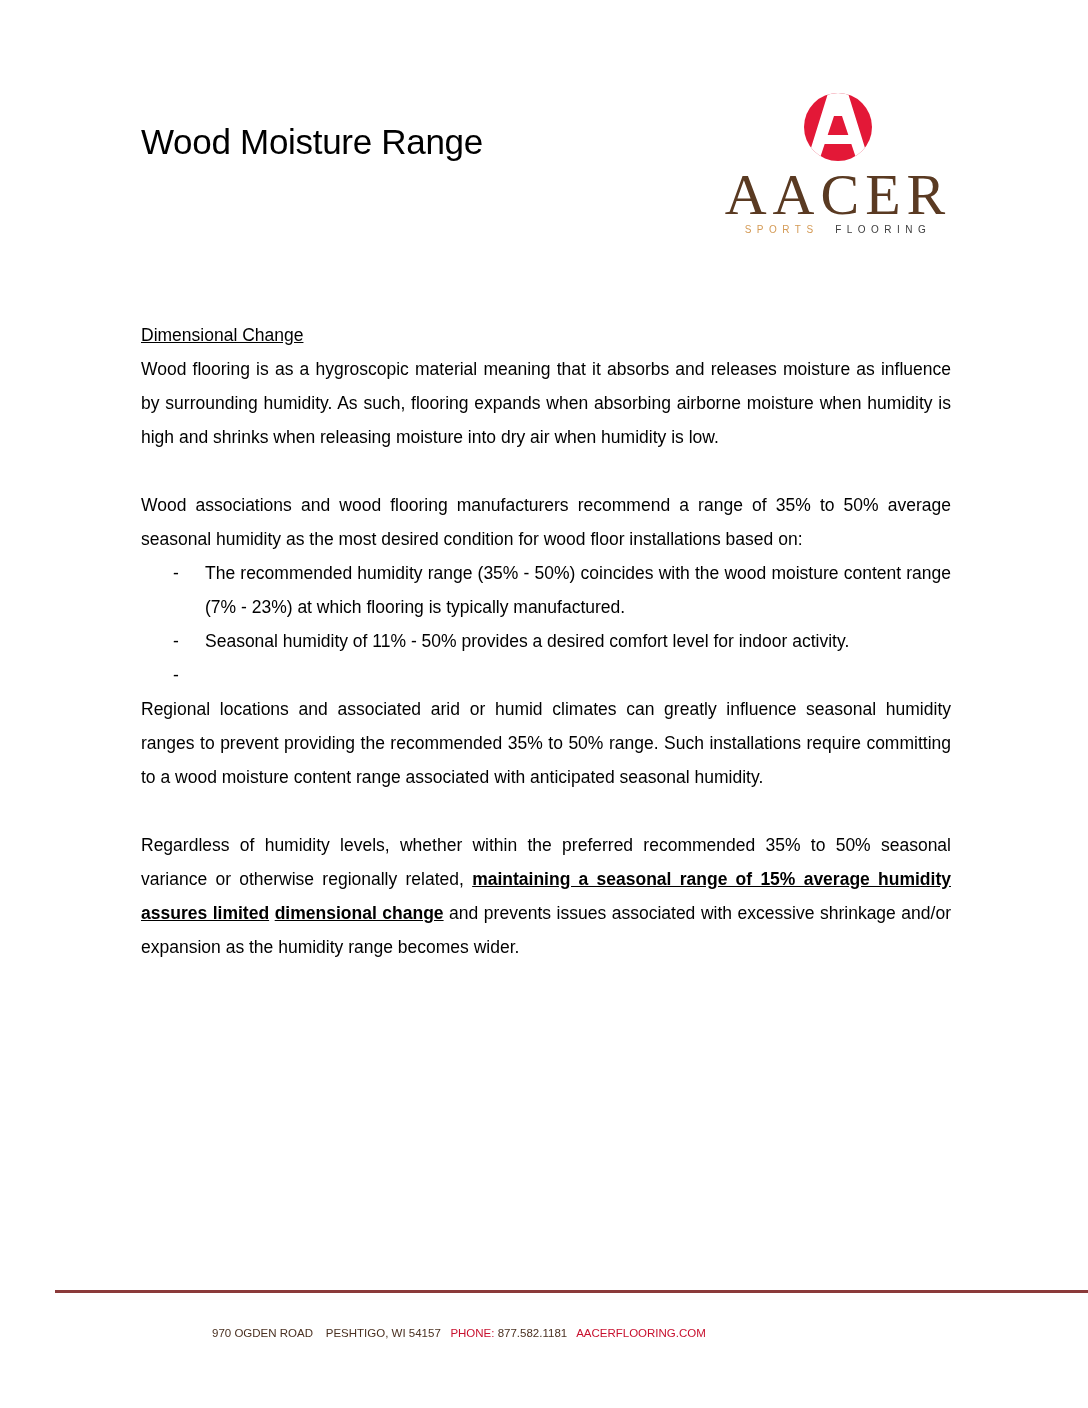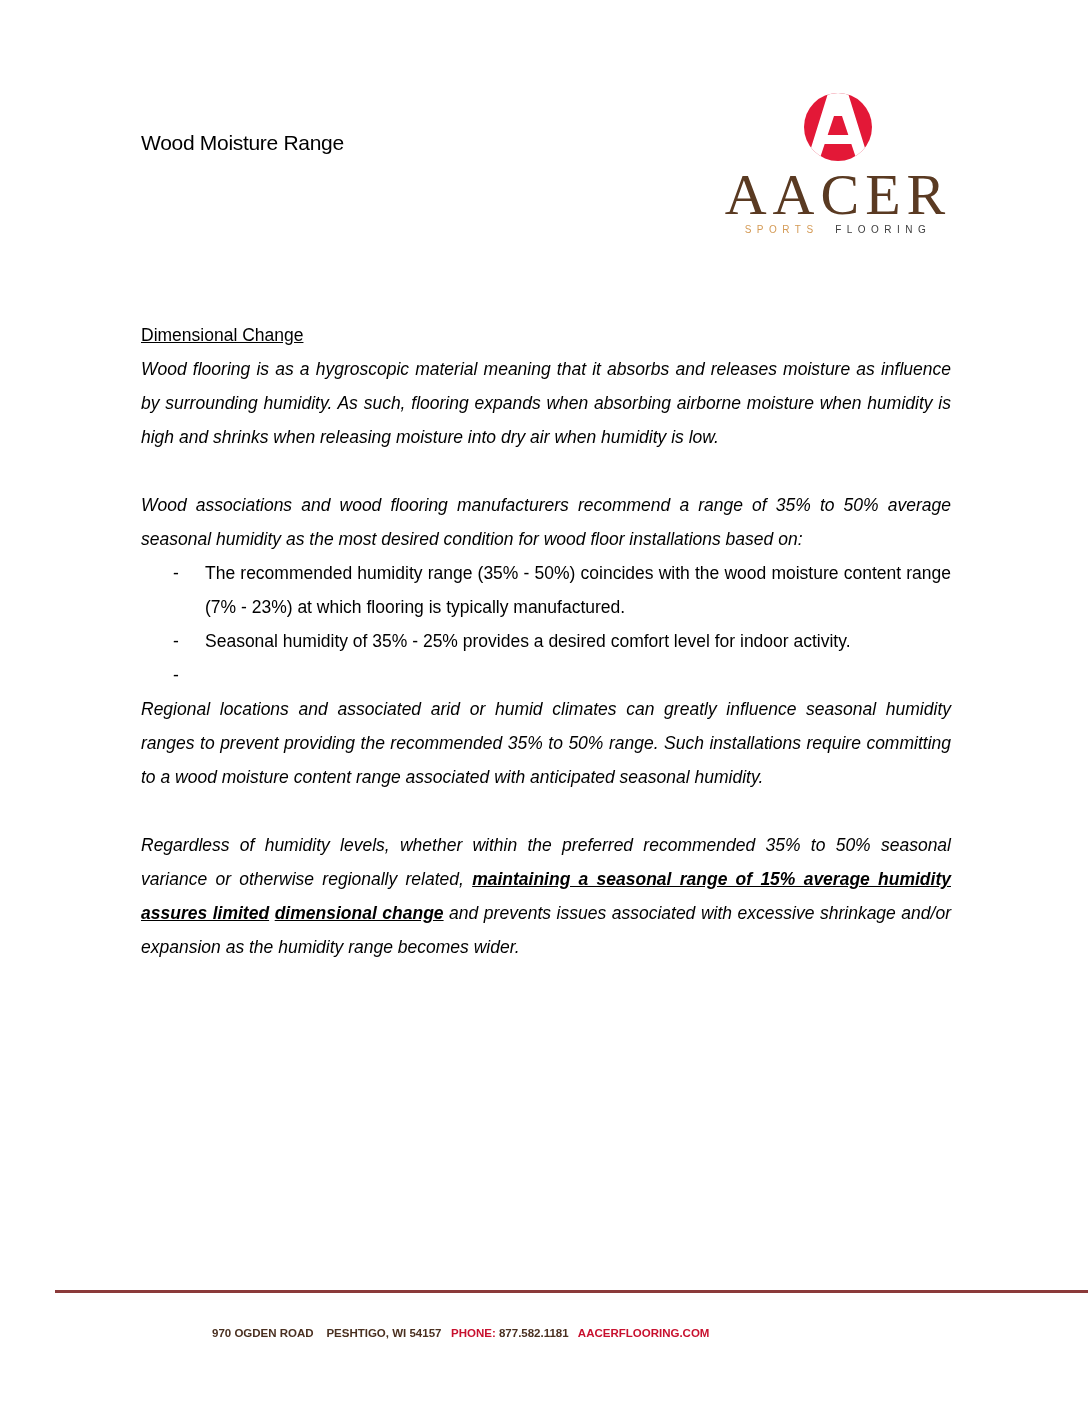--- a/index.html
+++ b/index.html
@@ -1,34 +1,34 @@
 <!DOCTYPE html>
 <html><head>
 <meta charset="utf-8">
 <style>
   html, body { margin: 0; padding: 0; background: #ffffff; }
   body { width: 1088px; height: 1408px; position: relative; overflow: hidden;
          font-family: "Liberation Sans", sans-serif; color: #000; }
-  .title { position: absolute; left: 141px; top: 131px; font-size: 21px; font-weight: normal; letter-spacing: -0.3px; }
+  .title { position: absolute; left: 141px; top: 122px; font-size: 35px; font-weight: normal; letter-spacing: -0.3px; }
   .logo { position: absolute; left: 718px; top: 92px; width: 240px; height: 165px; text-align: center; }
   .logo-mark { display: block; margin: 0 auto; width: 80px; height: 70px; }
   .logo-word { font-family: "Liberation Serif", serif; font-size: 58px; color: #5a3a22; letter-spacing: 6px; line-height: 50px; margin-top: 8px; }
   .logo-tag { font-size: 10px; letter-spacing: 5.5px; margin-top: 4px; }
   .logo-tag .sports { color: #d49a55; }
   .logo-tag .flooring { color: #3d3d3d; }
   .content { position: absolute; left: 141px; top: 318px; width: 810px; font-size: 17.5px; line-height: 34px; }
   .section { margin-bottom: 34px; }
   .heading { text-decoration: underline; display: block; }
-  .para { text-align: justify; font-style: italic; }
+  .para { text-align: justify; }
   ul.bullets { list-style: none; margin: 0; padding: 0; }
   ul.bullets li { position: relative; padding-left: 64px; text-align: justify; }
   ul.bullets li .dash { position: absolute; left: 32px; top: 0; }
   .strong-u { font-weight: bold; text-decoration: underline; }
   .rule { position: absolute; left: 55px; top: 1290px; width: 1033px; height: 3px; background: #8b3a3a; }
-  .footer { position: absolute; left: 212px; top: 1327px; font-size: 11.5px; font-weight: bold; color: #4a3020; white-space: pre; letter-spacing: 0px; text-align: right; }
+  .footer { position: absolute; left: 212px; top: 1327px; font-size: 11.5px; font-weight: normal; color: #4a3020; white-space: pre; letter-spacing: 0px; text-align: right; }
   .footer .red { color: #c8102e; }
 </style>
 </head>
 <body>
 
 <div class="title">Wood Moisture Range</div>
 
 <div class="logo">
   <svg class="logo-mark" viewBox="0 0 80 70">
     <defs>
@@ -52,21 +52,21 @@
 <div class="content">
   <div class="section">
     <span class="heading">Dimensional Change</span>
     <div class="para">Wood flooring is as a hygroscopic material meaning that it absorbs and releases moisture as influence by surrounding humidity. As such, flooring expands when absorbing airborne moisture when humidity is high and shrinks when releasing moisture into dry air when humidity is low.</div>
   </div>
 
   <div class="section">
     <div class="para">Wood associations and wood flooring manufacturers recommend a range of 35% to 50% average seasonal humidity as the most desired condition for wood floor installations based on:</div>
     <ul class="bullets">
       <li><span class="dash">-</span><span>The recommended humidity range (35% - 50%) coincides with the wood moisture content  range (7% - 23%) at which flooring is typically manufactured.</span></li>
-      <li><span class="dash">-</span><span>Seasonal humidity of 35% - 25% provides a desired comfort level for indoor activity.</span></li>
+      <li><span class="dash">-</span><span>Seasonal humidity of 11% - 50% provides a desired comfort level for indoor activity.</span></li>
       <li><span class="dash">-</span></li>
     </ul>
   </div>
 
   <div class="section">
     <div class="para">Regional locations and associated arid or humid climates can greatly influence seasonal humidity ranges to prevent providing the recommended 35% to 50% range. Such installations require committing to a wood moisture content range associated with anticipated seasonal humidity.</div>
   </div>
 
   <div class="section">
     <div class="para"><span>Regardless of humidity levels, whether within the preferred recommended 35% to 50% seasonal variance or otherwise regionally related, </span><span class="strong-u">maintaining a seasonal range of 15% average humidity assures limited</span> <span class="strong-u">dimensional change</span><span> and prevents issues associated with excessive shrinkage and/or expansion as the humidity range becomes wider.</span></div>

